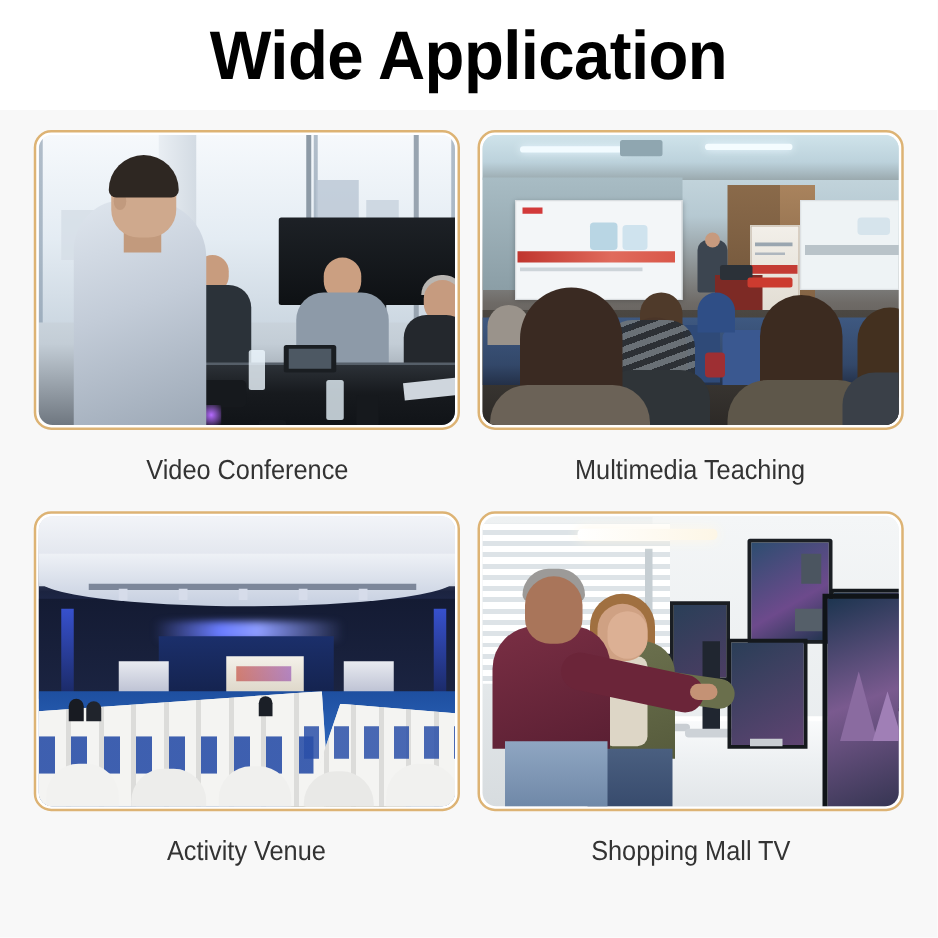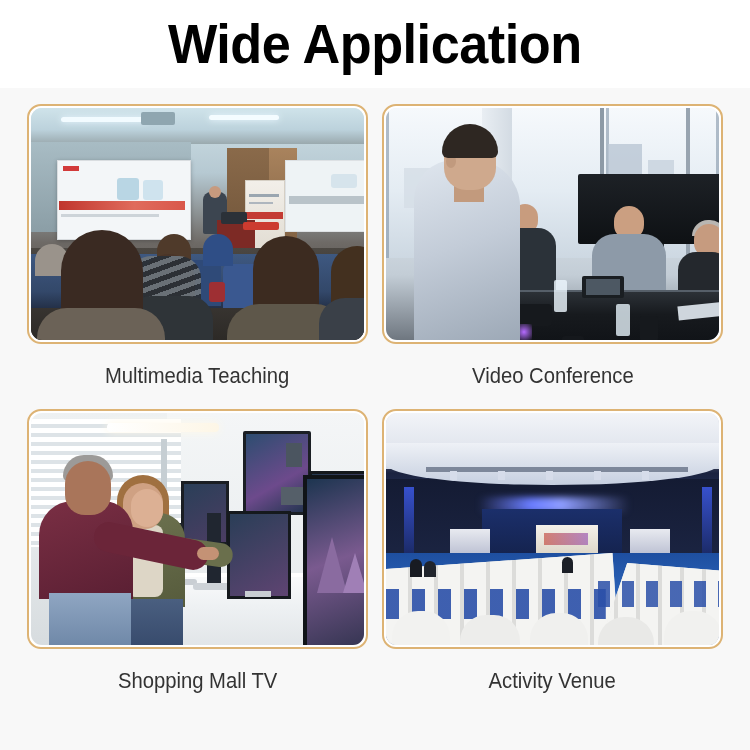--- a/index.html
+++ b/index.html
@@ -328,20 +328,62 @@
 </style>
 </head>
 <body>
 
 <div class="header">
   <div class="page-title">Wide Application</div>
 </div>
 
 <div class="gallery">
   <div class="grid">
+
+    <div class="cell">
+      <div class="card">
+        <div class="photo p2">
+          <div class="winGrid"></div>
+            <div class="city1"></div>
+            <div class="city2"></div>
+            <div class="city3"></div>
+          <div class="mullion1"></div>
+            <div class="mullion2"></div>
+            <div class="mullion3"></div>
+          <div class="pillar"></div>
+          <div class="tv"></div>
+            <div class="tvStand"></div>
+          <div class="p2a_h"></div>
+            <div class="p2a_b"></div>
+          <div class="p2b_h"></div>
+            <div class="p2b_b"></div>
+          <div class="p2c_hair"></div>
+            <div class="p2c_h"></div>
+            <div class="p2c_b"></div>
+          <div class="tableEdge"></div>
+            <div class="table"></div>
+          <div class="laptop1"></div>
+            <div class="laptop1s"></div>
+          <div class="paper"></div>
+          <div class="glass1"></div>
+            <div class="glass2"></div>
+            <div class="cup"></div>
+            <div class="cupS"></div>
+          <div class="projector"></div>
+            <div class="purple"></div>
+            <div class="projGlow"></div>
+          <div class="manBody"></div>
+            <div class="manNeck"></div>
+            <div class="manHead"></div>
+          <div class="manEar"></div>
+            <div class="manHair"></div>
+        </div>
+      </div>
+      <div class="caption">Video Conference</div>
+    </div>
 
     <div class="cell">
       <div class="card">
         <div class="photo p1">
           <div class="ceiling"></div>
             <div class="tube1"></div>
             <div class="tube2"></div>
             <div class="vent"></div>
           <div class="wallL"></div>
             <div class="woodCol"></div>
@@ -381,58 +423,54 @@
             <div class="b2"></div>
           <div class="h1"></div>
             <div class="b1"></div>
         </div>
       </div>
       <div class="caption">Multimedia Teaching</div>
     </div>
 
     <div class="cell">
       <div class="card">
-        <div class="photo p2">
-          <div class="winGrid"></div>
-            <div class="city1"></div>
-            <div class="city2"></div>
-            <div class="city3"></div>
-          <div class="mullion1"></div>
-            <div class="mullion2"></div>
-            <div class="mullion3"></div>
-          <div class="pillar"></div>
-          <div class="tv"></div>
-            <div class="tvStand"></div>
-          <div class="p2a_h"></div>
-            <div class="p2a_b"></div>
-          <div class="p2b_h"></div>
-            <div class="p2b_b"></div>
-          <div class="p2c_hair"></div>
-            <div class="p2c_h"></div>
-            <div class="p2c_b"></div>
-          <div class="tableEdge"></div>
-            <div class="table"></div>
-          <div class="laptop1"></div>
-            <div class="laptop1s"></div>
-          <div class="paper"></div>
-          <div class="glass1"></div>
-            <div class="glass2"></div>
-            <div class="cup"></div>
-            <div class="cupS"></div>
-          <div class="projector"></div>
-            <div class="purple"></div>
-            <div class="projGlow"></div>
-          <div class="manBody"></div>
-            <div class="manNeck"></div>
-            <div class="manHead"></div>
-          <div class="manEar"></div>
-            <div class="manHair"></div>
+        <div class="photo p4">
+          <div class="darkWall"></div>
+          <div class="ceiling4"></div>
+            <div class="ceilDrape"></div>
+          <div class="truss"></div>
+          <div class="spot1"></div>
+            <div class="spot2"></div>
+            <div class="spot3"></div>
+          <div class="spot4"></div>
+            <div class="spot5"></div>
+          <div class="blueL"></div>
+            <div class="blueR"></div>
+          <div class="glowBar"></div>
+            <div class="stage"></div>
+          <div class="ledScreen"></div>
+            <div class="ledText"></div>
+          <div class="sideScreenL"></div>
+            <div class="sideScreenR"></div>
+          <div class="carpet"></div>
+          <div class="chairs4"></div>
+            <div class="chairs4b"></div>
+          <div class="placards"></div>
+            <div class="placards2"></div>
+          <div class="personA"></div>
+            <div class="personB"></div>
+            <div class="personC"></div>
+          <div class="chairFront1"></div>
+            <div class="chairFront2"></div>
+            <div class="chairFront3"></div>
+          <div class="chairFront4"></div>
+            <div class="chairFront5"></div>
         </div>
       </div>
-      <div class="caption">Video Conference</div>
+      <div class="caption">Activity Venue</div>
     </div>
 
     <div class="cell">
       <div class="card">
         <div class="photo p3">
           <div class="wall"></div>
             <div class="blinds"></div>
             <div class="winFrame"></div>
             <div class="lightsRow"></div>
           <div class="tvA"></div>
@@ -463,52 +501,14 @@
             <div class="manArm3"></div>
             <div class="manHand3"></div>
           <div class="manHair3"></div>
             <div class="manHead3"></div>
             <div class="manJeans3"></div>
         </div>
       </div>
       <div class="caption">Shopping Mall TV</div>
     </div>
 
-    <div class="cell">
-      <div class="card">
-        <div class="photo p4">
-          <div class="darkWall"></div>
-          <div class="ceiling4"></div>
-            <div class="ceilDrape"></div>
-          <div class="truss"></div>
-          <div class="spot1"></div>
-            <div class="spot2"></div>
-            <div class="spot3"></div>
-          <div class="spot4"></div>
-            <div class="spot5"></div>
-          <div class="blueL"></div>
-            <div class="blueR"></div>
-          <div class="glowBar"></div>
-            <div class="stage"></div>
-          <div class="ledScreen"></div>
-            <div class="ledText"></div>
-          <div class="sideScreenL"></div>
-            <div class="sideScreenR"></div>
-          <div class="carpet"></div>
-          <div class="chairs4"></div>
-            <div class="chairs4b"></div>
-          <div class="placards"></div>
-            <div class="placards2"></div>
-          <div class="personA"></div>
-            <div class="personB"></div>
-            <div class="personC"></div>
-          <div class="chairFront1"></div>
-            <div class="chairFront2"></div>
-            <div class="chairFront3"></div>
-          <div class="chairFront4"></div>
-            <div class="chairFront5"></div>
-        </div>
-      </div>
-      <div class="caption">Activity Venue</div>
-    </div>
-
   </div>
 </div>
 
 </body></html>

